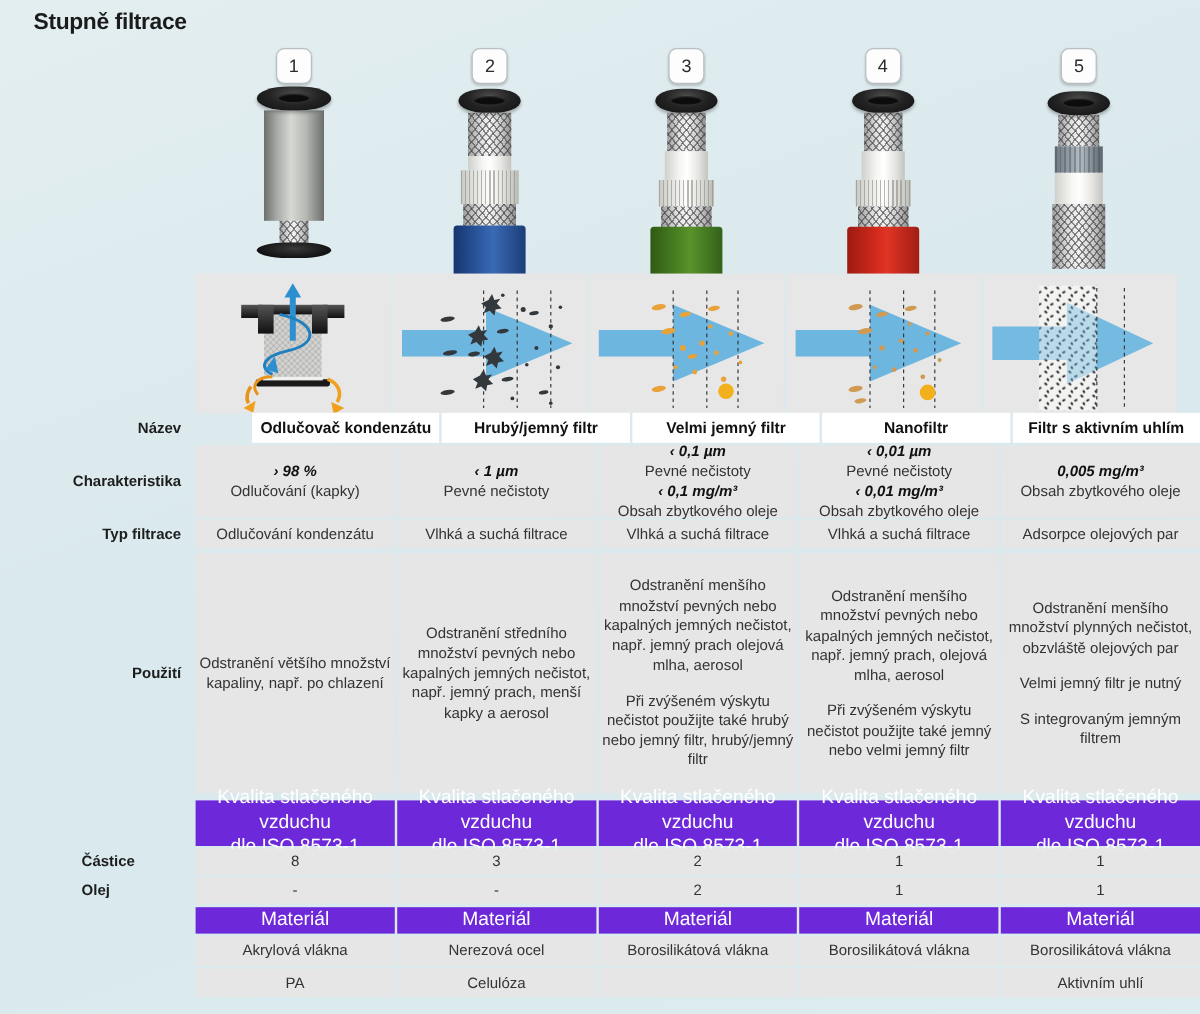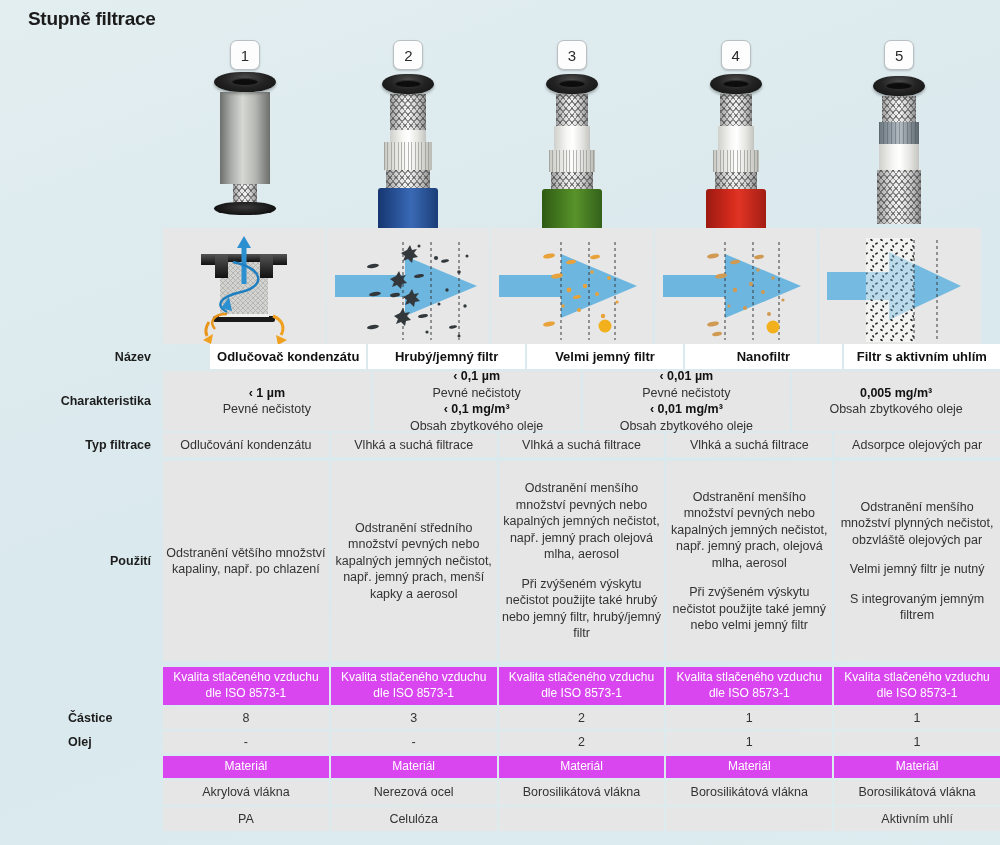--- a/index.html
+++ b/index.html
@@ -90,34 +90,34 @@
   .lbl.left{justify-content:flex-start;padding-left:68px;padding-right:0;}
   .cells{flex:1;display:flex;gap:2px;}
   .cell{
     flex:1;box-sizing:border-box;
     display:flex;flex-direction:column;align-items:center;justify-content:center;
     text-align:center;font-size:12.5px;line-height:1.32;color:#333;
     padding:4px 0;
   }
   .cell.w{background:#ffffff;font-weight:bold;color:#111;font-size:13px;}
   .cell.g{background:#e6e6e6;}
-  .cell.teal{background:#d946ef;color:#fff;font-size:12px;line-height:1.3;}
+  .cell.teal{background:#6d28d9;color:#fff;font-size:16px;line-height:1.3;}
   .r-name{height:25px;gap:47px;}
   .r-char{height:60px;}
   .r-type{height:24px;}
   .r-gap{height:4px;}
   .r-use{height:200px;}
   .r-gap2{height:6px;}
   .r-iso{height:38px;}
   .r-num{height:22px;}
   .r-gap3{height:3px;}
   .r-mat{height:22px;}
   .r-m1{height:25px;}
   .r-m2{height:24px;}
-  .bold{font-weight:bold;color:#111;}
+  .bold{font-weight:bold;color:#111;font-style:italic;}
   .blk{margin:0;}
   .blk + .blk{margin-top:13px;}
   .sep{height:2px;}
 </style>
 </head>
 <body>
 
 <div id="page">
 
   <div class="title">Stupně filtrace</div>
@@ -348,20 +348,24 @@
         <div class="cell w">Nanofiltr</div>
         <div class="cell w">Filtr s aktivním uhlím</div>
       </div>
     </div>
     <div class="sep"></div>
 
     <div class="trow r-char">
       <div class="lbl">Charakteristika</div>
       <div class="cells">
         <div class="cell g">
+          <div class="bold">› 98 %</div>
+          <div>Odlučování (kapky)</div>
+        </div>
+        <div class="cell g">
           <div class="bold">‹ 1 µm</div>
           <div>Pevné nečistoty</div>
         </div>
         <div class="cell g">
           <div class="bold">‹ 0,1 µm</div>
           <div>Pevné nečistoty</div>
           <div class="bold">‹ 0,1 mg/m³</div>
           <div>Obsah zbytkového oleje</div>
         </div>
         <div class="cell g">

